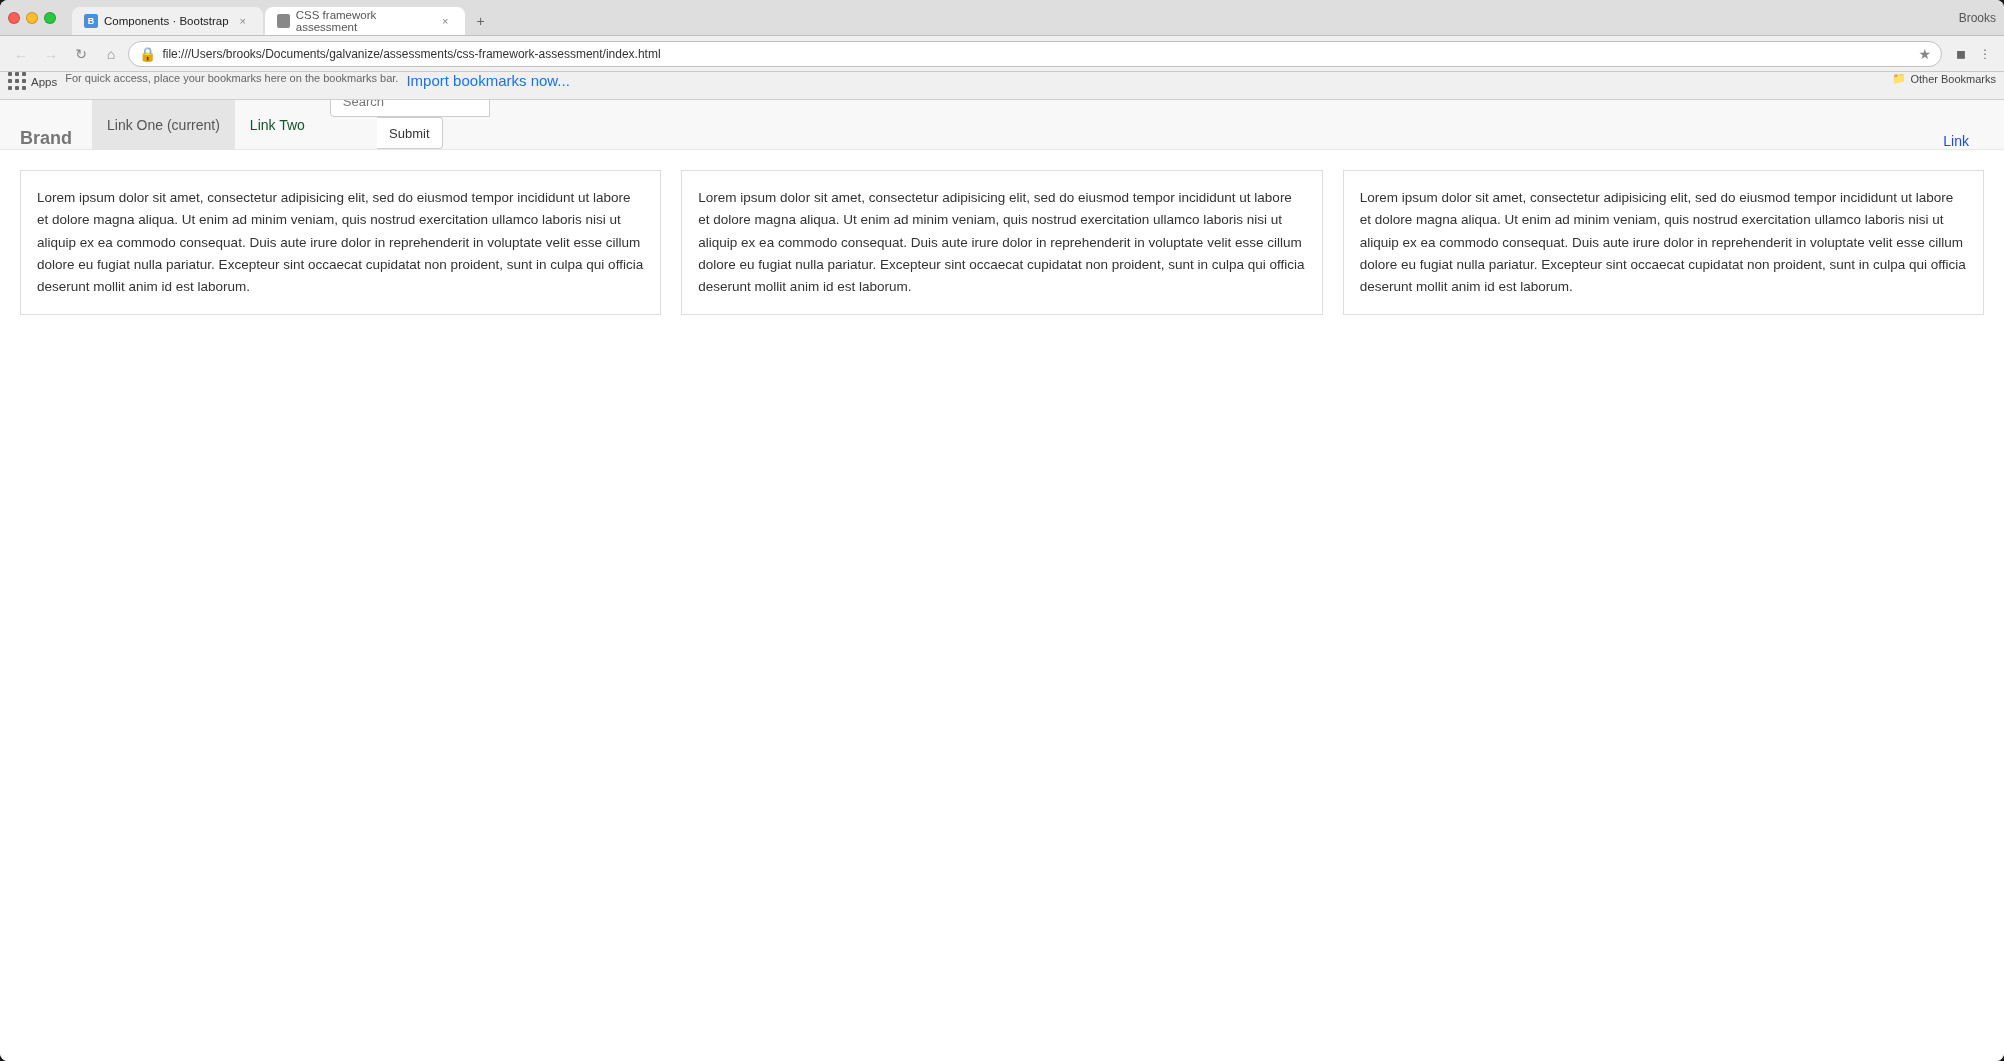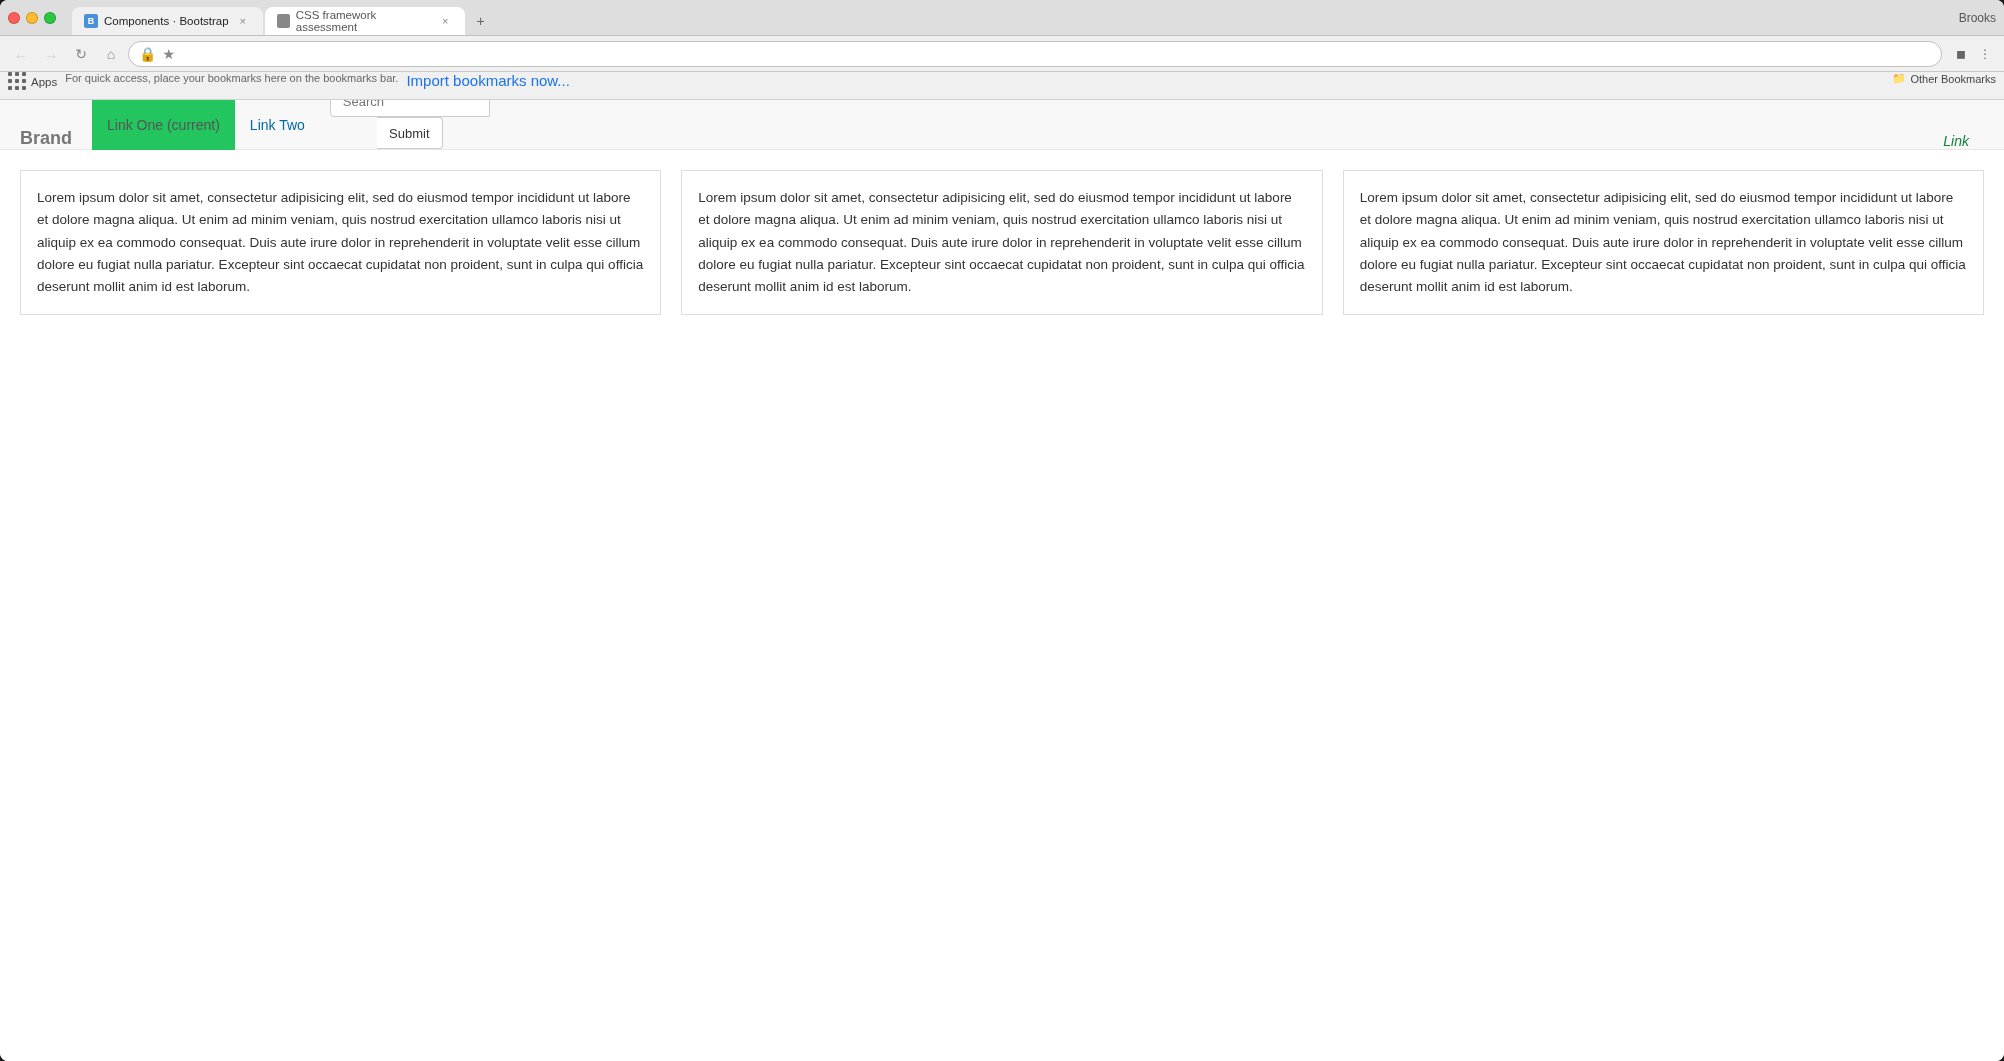--- a/index.html
+++ b/index.html
@@ -270,28 +270,28 @@
       gap: 0;
       height: 100%;
     }
 
     .nav-link {
       padding: 0 15px;
       height: 50px;
       display: flex;
       align-items: center;
       font-size: 14px;
-      color: #0369a1;
+      color: #14532d;
       cursor: pointer;
       text-decoration: none;
     }
 
     .nav-link.current {
       color: #555;
-      background: #22c55e;
+      background: #e5e5e5;
       border-radius: 0;
     }
 
     .navbar-search {
       display: flex;
       align-items: center;
       margin-left: 10px;
       flex-direction: column;
     }
 
@@ -314,24 +314,23 @@
       border-left: none;
       border-radius: 0 4px 4px 0;
       font-size: 13px;
       color: #333;
       cursor: pointer;
     }
 
     .navbar-right-link {
       margin-left: auto;
       font-size: 14px;
-      color: #15803d;
+      color: #1d4ed8;
       cursor: pointer;
       padding: 0 15px;
-      font-style: italic;
     }
 
     
     .main-content {
       padding: 20px;
       display: flex;
       gap: 20px;
     }
 
     .content-column {
@@ -381,20 +380,21 @@
   </div>
 
   <div class="nav-bar">
     <div class="nav-btn disabled">←</div>
     <div class="nav-btn disabled">→</div>
     <div class="nav-btn">↻</div>
     <div class="nav-btn">⌂</div>
 
     <div class="address-bar">
       <span class="star-icon">🔒</span>
+      <span class="address-text">file:///Users/brooks/Documents/galvanize/assessments/css-framework-assessment/index.html</span>
       <span class="star-icon">★</span>
     </div>
 
     <div class="toolbar-icons">
       <div class="toolbar-icon">◼</div>
       <div class="toolbar-icon">⋮</div>
     </div>
   </div>
 
   <div class="bookmarks-bar">

